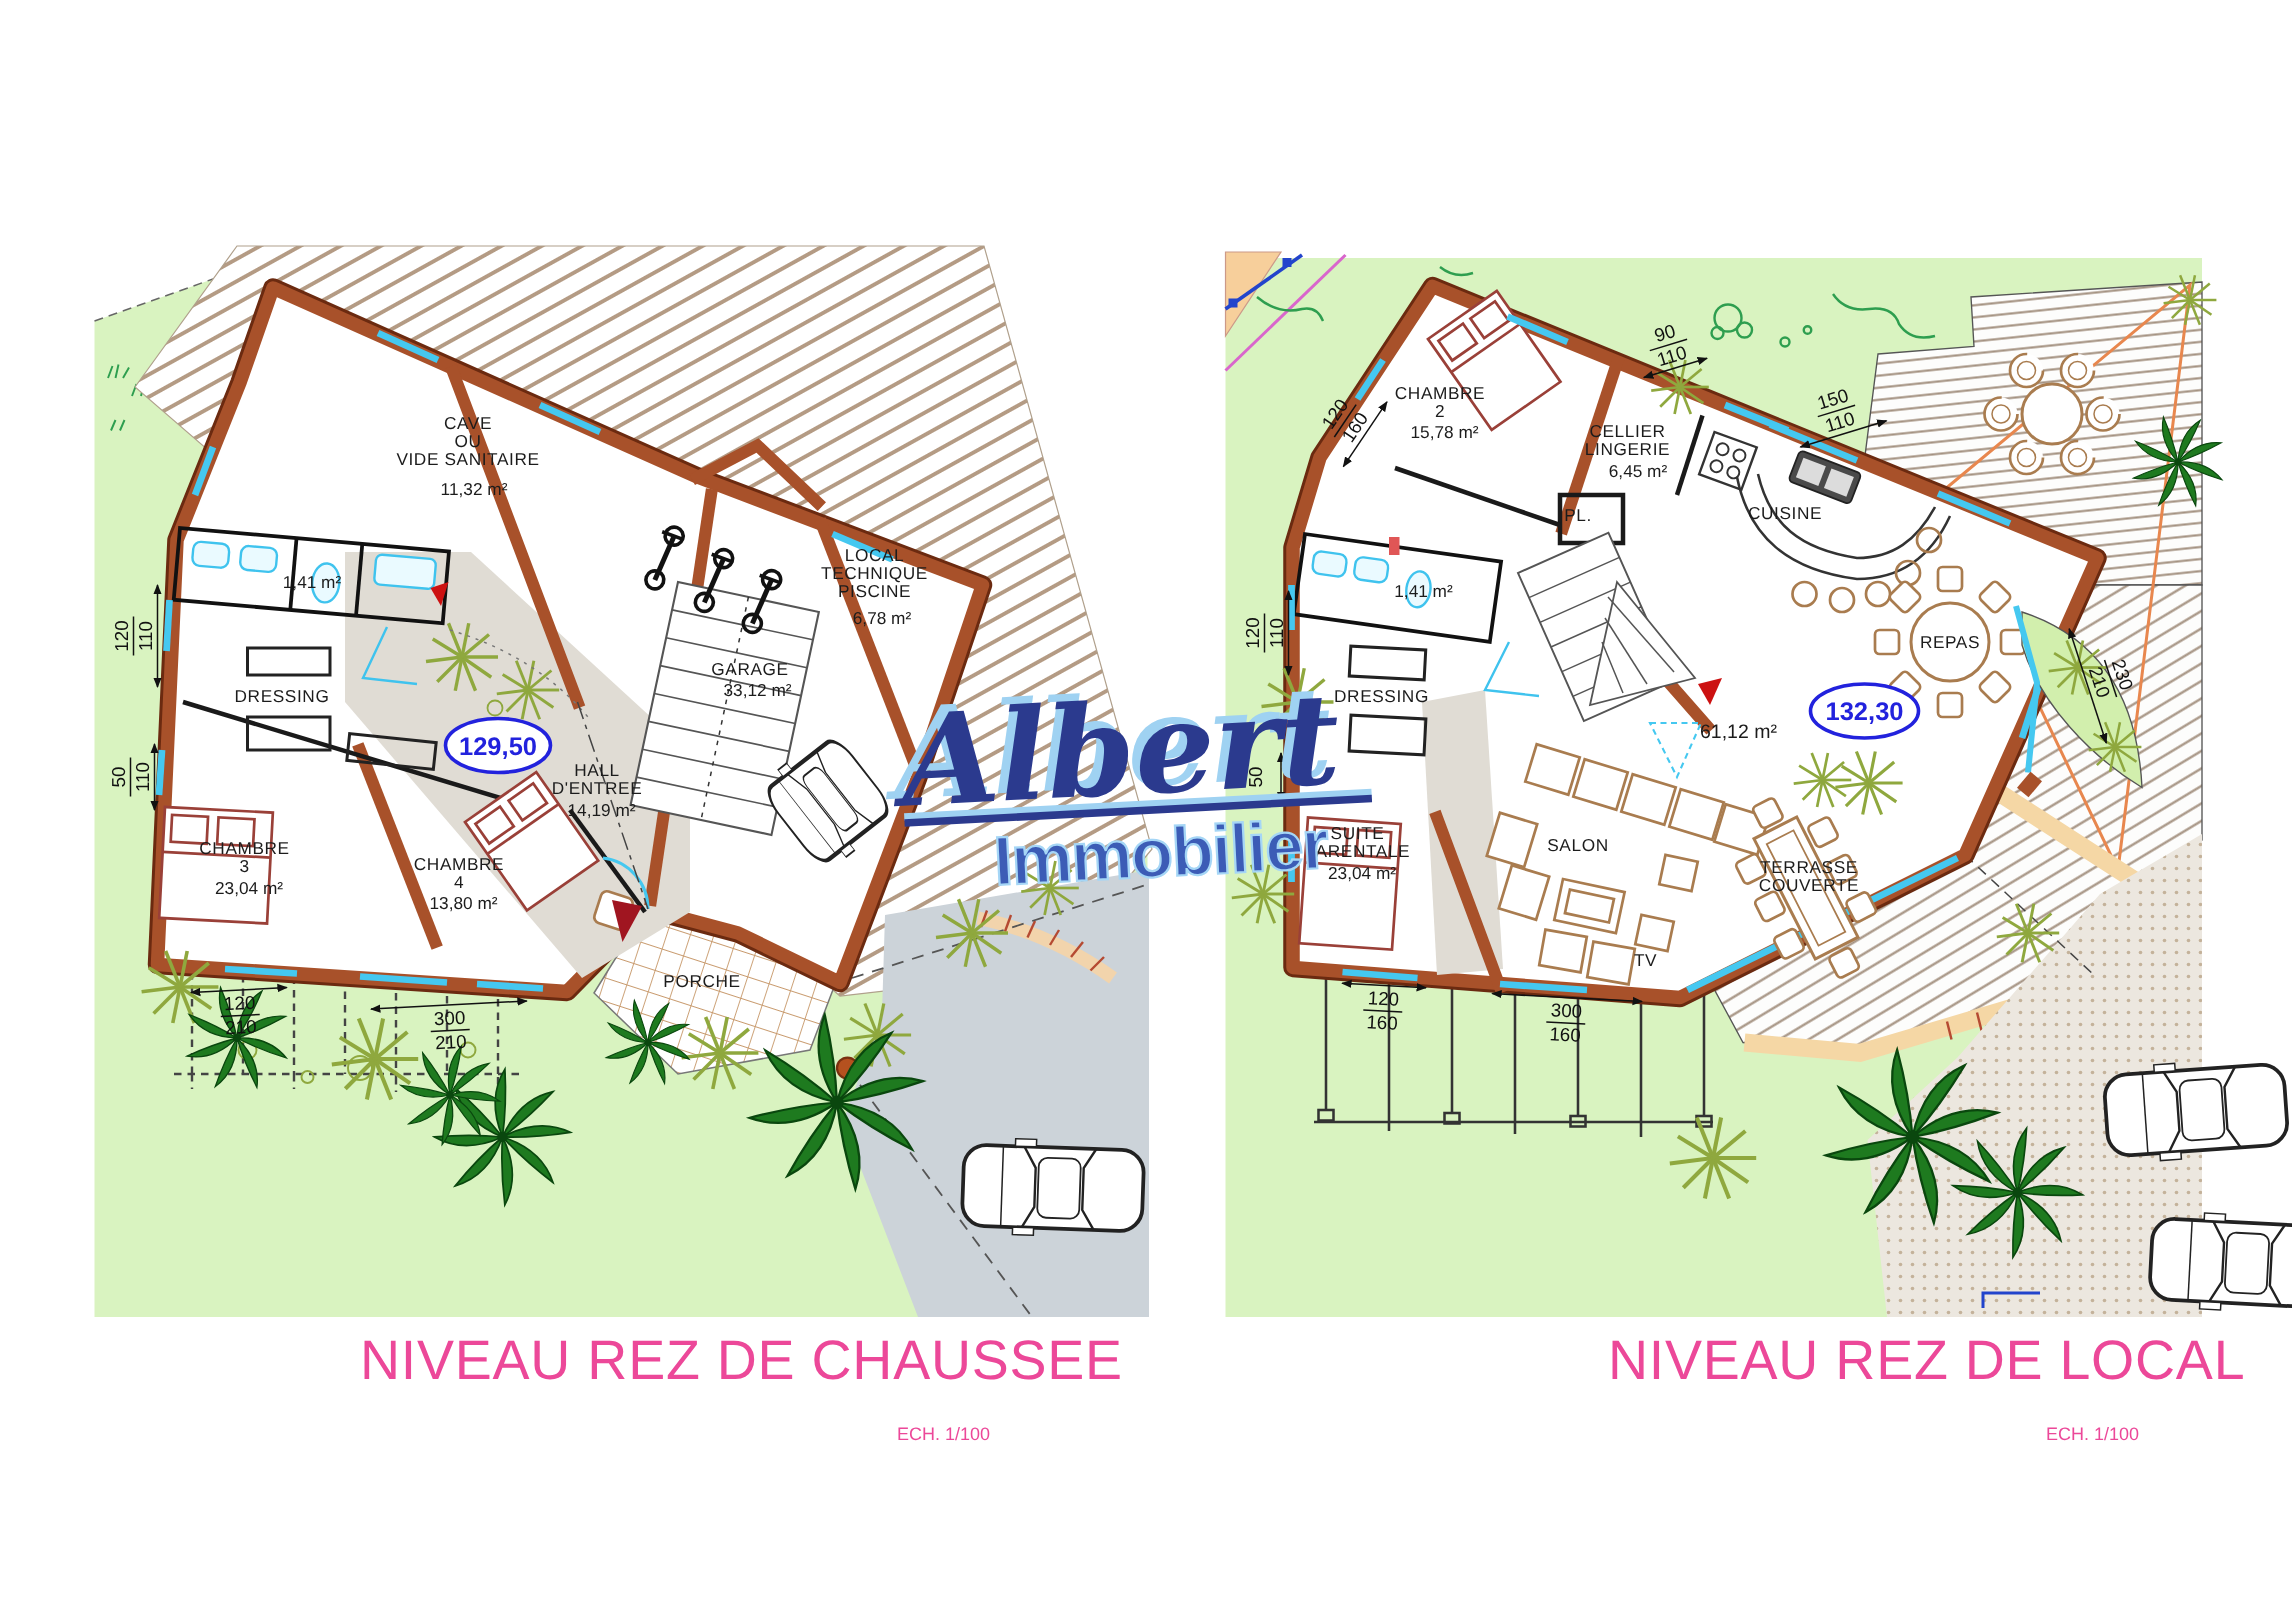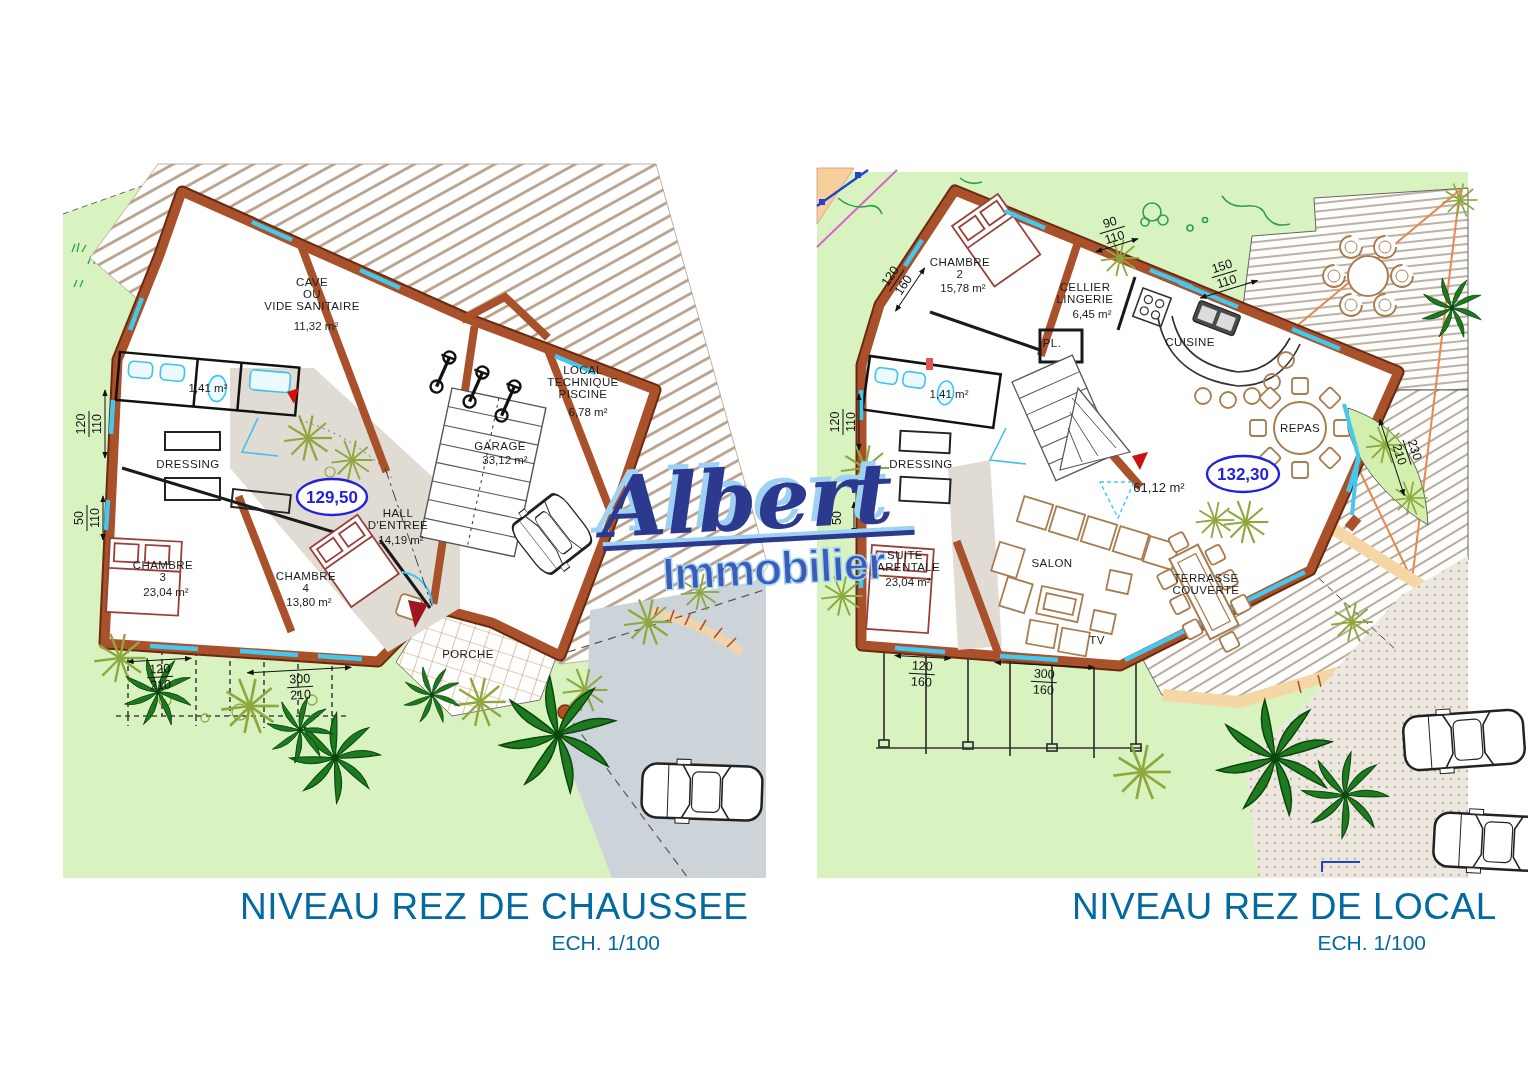--- a/index.html
+++ b/index.html
@@ -6,23 +6,23 @@
   .stage{position:relative;width:1528px;height:1080px;background:#ffffff;overflow:hidden;
          font-family:"Liberation Sans",sans-serif;}
   .stage svg{position:absolute;left:0;top:0;}
   
   .rl{font:11.5px "Liberation Sans",sans-serif;fill:#1c1c1c;text-anchor:middle;letter-spacing:.4px;}
   .ra{font:11.5px "Liberation Sans",sans-serif;fill:#1c1c1c;text-anchor:middle;}
   .dimt{font:12.5px "Liberation Sans",sans-serif;fill:#111;text-anchor:middle;}
   .tot{font:600 17px "Liberation Sans",sans-serif;fill:#2222dd;text-anchor:middle;}
   .note{font:13px "Liberation Sans",sans-serif;fill:#1c1c1c;text-anchor:middle;}
   
-  .caption{position:absolute;color:#0369a1;}
+  .caption{position:absolute;color:#ec4899;}
   .caption .t{font-size:37px;letter-spacing:.5px;text-align:center;white-space:nowrap;}
-  .caption .s{font-size:21px;text-align:right;margin-top:3px;}
+  .caption .s{font-size:12px;text-align:right;margin-top:21px;}
   .cap-left{left:240px;top:886px;width:460px;}
   .cap-left .s{padding-right:40px;}
   .cap-right{left:1072px;top:886px;width:400px;}
   .cap-right .s{padding-right:46px;}
   
   .logo{position:absolute;left:602px;top:458px;width:312px;transform:rotate(-3deg);}
   .logo-albert{font-family:"DejaVu Serif",serif;font-style:italic;font-weight:bold;
       font-size:84px;line-height:1;color:#2b3a8e;text-shadow:-5px -5px 0 #9fd2f2;}
   .logo-underline{height:5px;background:#2b3a8e;box-shadow:0 -4px 0 #9fd2f2;margin-top:-4px;width:100%;}
   .logo-immobilier{font-size:46px;font-weight:bold;color:#3c5cb6;line-height:1;margin-top:3px;margin-left:58px;

